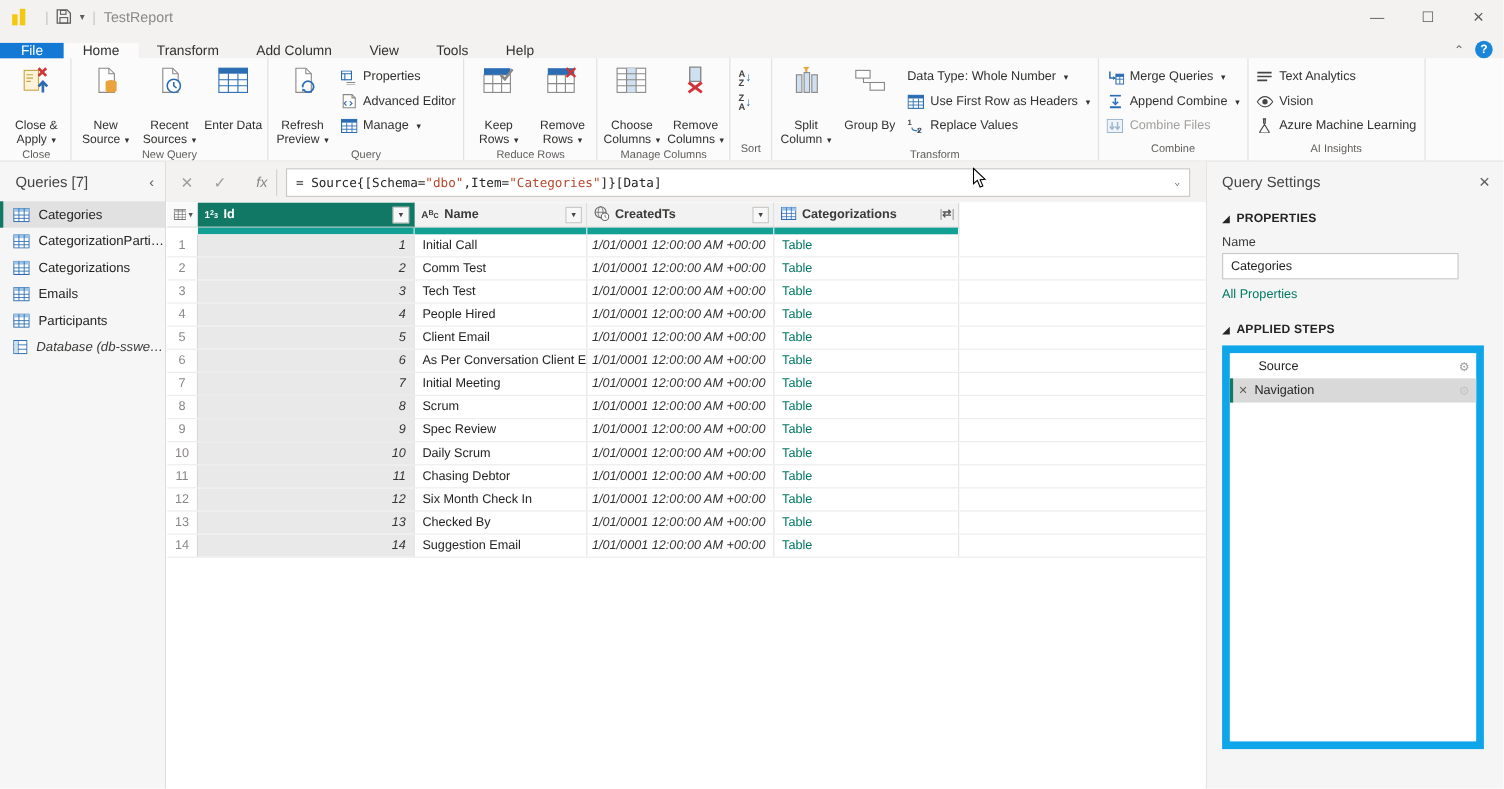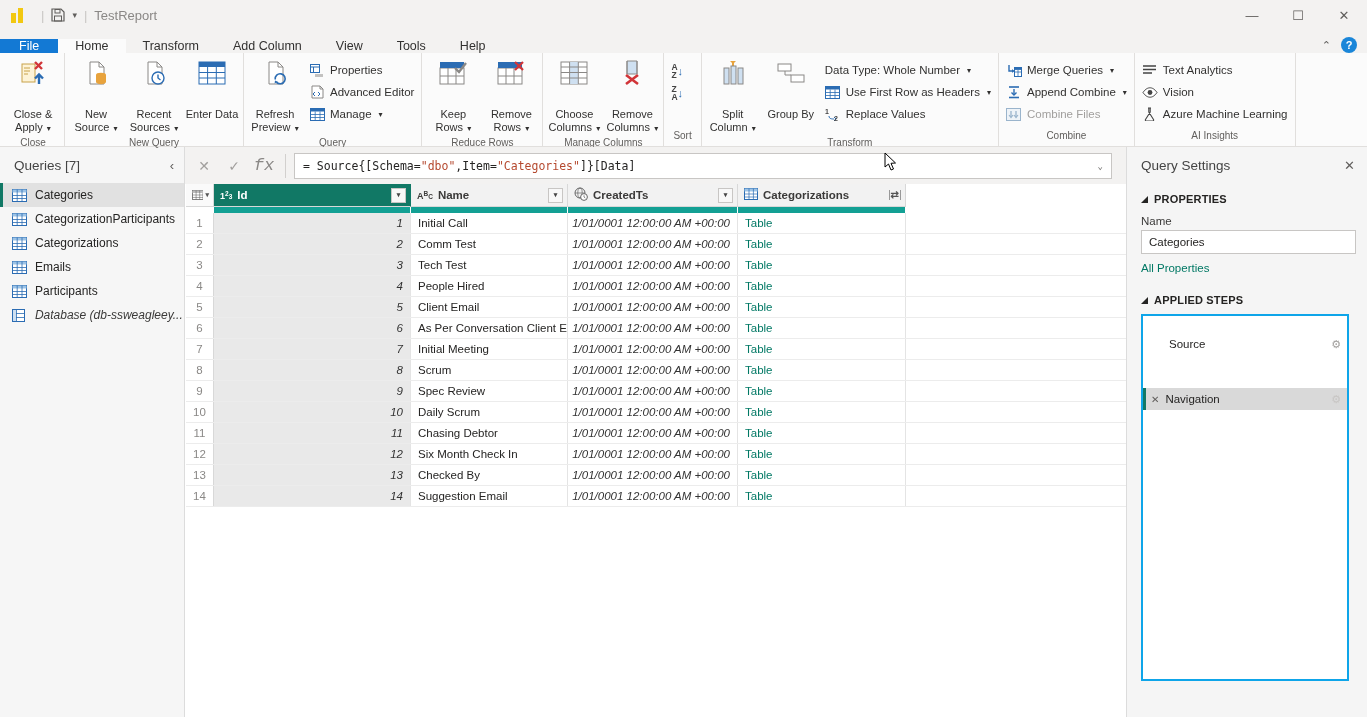--- a/index.html
+++ b/index.html
@@ -44,35 +44,35 @@
   .dd { font-size:8px; color:#323130; margin-left:2px; }
   .iconstack { display:flex; flex-direction:column; gap:6px; padding:8px 4px 0 4px; }
   .sorticon { display:flex; align-items:center; font-size:8.5px; font-weight:bold; color:#444; line-height:8px; }
   .sorticon .sl { display:flex; flex-direction:column; }
   .sorticon .sarr { font-size:11px; font-weight:normal; color:#2b6cb3; }
 
   
   .main { flex:1; display:flex; min-height:0; }
 
   
-  .sidebar { width:185px; background:#f6f6f6; border-right:1px solid #dcdcdc; display:flex; flex-direction:column; }
+  .sidebar { width:151px; background:#f6f6f6; border-right:1px solid #dcdcdc; display:flex; flex-direction:column; }
   .sb-header { height:36px; display:flex; align-items:center; padding:0 10px 0 14px; font-size:13.5px; color:#444; }
   .sb-collapse { margin-left:auto; color:#605e5c; font-size:13px; }
   .qitem { height:24px; display:flex; align-items:center; gap:8px; padding-left:12px; font-size:12px; color:#252423; position:relative; cursor:default; }
   .qitem.selected { background:#e1e1e1; }
   .qitem.selected::before { content:""; position:absolute; left:0; top:0; bottom:0; width:3px; background:#117865; }
   .qitem .qicon { width:15px; display:flex; }
   .qitem .qlabel { white-space:nowrap; overflow:hidden; text-overflow:ellipsis; width:150px; }
   .qitem.italic .qlabel { font-style:italic; color:#3b3a39; }
 
   
   .center { flex:1; display:flex; flex-direction:column; background:#fff; min-width:0; position:relative; }
   .fbar { height:37px; background:#f3f2f1; display:flex; align-items:center; padding:0 14px 0 6px; gap:4px; flex:0 0 auto; }
   .fbtn { width:26px; text-align:center; color:#a19f9d; font-size:14px; }
-  .fbtn.fx { font-family:Liberation Mono, monospace; font-style:italic; color:#8a8886; font-size:17px; }
+  .fbtn.fx { font-family:Liberation Sans, sans-serif; font-style:italic; color:#8a8886; font-size:13px;text-align:right; }
   .fsep { width:1px; height:24px; background:#d2d0ce; margin:0 4px; }
   .finput { flex:1; height:26px; background:#fff; border:1px solid #c8c6c4; display:flex; align-items:center; padding:0 8px; font-family:"DejaVu Sans Mono", monospace; font-size:11.5px; color:#252423; }
   .finput .fchev { margin-left:auto; color:#605e5c; font-size:9px; }
   .fstr { color:#b5492f; }
 
   
   .gridwrap { flex:1; overflow:hidden; background:#fff; padding-left:1px; }
   .grow { display:grid; grid-template-columns:28px 197px 157px 170px 168px; }
   .ghead { height:23px; }
   .gh { background:#f2f2f2; border-right:1px solid #d8d8d8; border-bottom:1px solid #d8d8d8; display:flex; align-items:center; padding:0 4px 0 6px; font-size:11.5px; font-weight:bold; color:#3b3a39; gap:5px; }
@@ -87,29 +87,29 @@
   .qualrow .q { background:#13a094; border-right:1px solid #fff; }
   .qualrow .qe { background:#fff; }
   .drow { height:21px; border-bottom:1px solid #ececec; }
   .dc { border-right:1px solid #e4e4e4; display:flex; align-items:center; padding:0 7px; font-size:11.5px; color:#252423; white-space:nowrap; overflow:hidden; }
   .dc.rownum { color:#8a8886; justify-content:center; padding:0; border-right:1px solid #d8d8d8; }
   .dc.idcell { background:#e9e9e9; font-style:italic; justify-content:flex-end; color:#333; }
   .dc.tscell { font-style:italic; justify-content:flex-end; color:#333; }
   .dc.linkcell { color:#007864; }
 
   
-  .rpanel { width:241px; background:#f5f5f5; border-left:1px solid #dcdcdc; display:flex; flex-direction:column; padding:0 0 0 14px;justify-content:center; }
+  .rpanel { width:271px; background:#f5f5f5; border-left:1px solid #dcdcdc; display:flex; flex-direction:column; padding:0 0 0 14px;justify-content:center; }
   .rp-header { height:36px; display:flex; align-items:center; font-size:13.5px; color:#444; padding-right:12px; }
   .rp-close { margin-left:auto; color:#605e5c; font-size:13px; }
   .rp-sec { display:flex; align-items:center; gap:6px; font-size:11px; font-weight:bold; color:#252423; letter-spacing:.2px; margin:10px 0 6px 0; }
   .tri { width:0; height:0; border-left:7px solid transparent; border-bottom:7px solid #252423; transform:rotate(0deg); }
   .rp-label { font-size:11.5px; color:#3b3a39; margin:4px 0 3px 0; }
   .rp-input { width:215px; height:24px; background:#fff; border:1px solid #c8c6c4; font-size:11.5px; color:#252423; display:flex; align-items:center; padding:0 7px; }
   .rp-link { color:#007864; font-size:11.5px; margin:8px 0 4px 0; display:inline-block; }
-  .stepsbox { border:2px solid #0ea5e9; background:#fff; margin:2px 18px 36px 0; flex:1; display:flex; flex-direction:column; padding-top:17px;gap:33px; }
+  .stepsbox { border:7px solid #0ea5e9; background:#fff; margin:2px 18px 36px 0; flex:1; display:flex; flex-direction:column; padding-top:1px; }
   .step { height:22px; display:flex; align-items:center; font-size:11.5px; color:#252423; padding:0 6px 0 26px; position:relative; }
   .step .gear { margin-left:auto; color:#a19f9d; font-size:11px; }
   .step.selected { background:#d9d9d9; padding-left:8px; }
   .step.selected::before { content:""; position:absolute; left:0; top:0; bottom:0; width:3px; background:#117865; }
   .step .delx { color:#605e5c; font-size:10px; margin-right:6px; }
   .step.selected .gear { color:#c8c6c4; }
 
   
   .statusbar { height:21px; background:#f3f2f1; border-top:1px solid #e1dfdd; display:flex; align-items:center; font-size:10.5px; color:#3b3a39; padding:0 10px; flex:0 0 auto; }
   .st-left { display:flex; align-items:center; gap:14px; }

